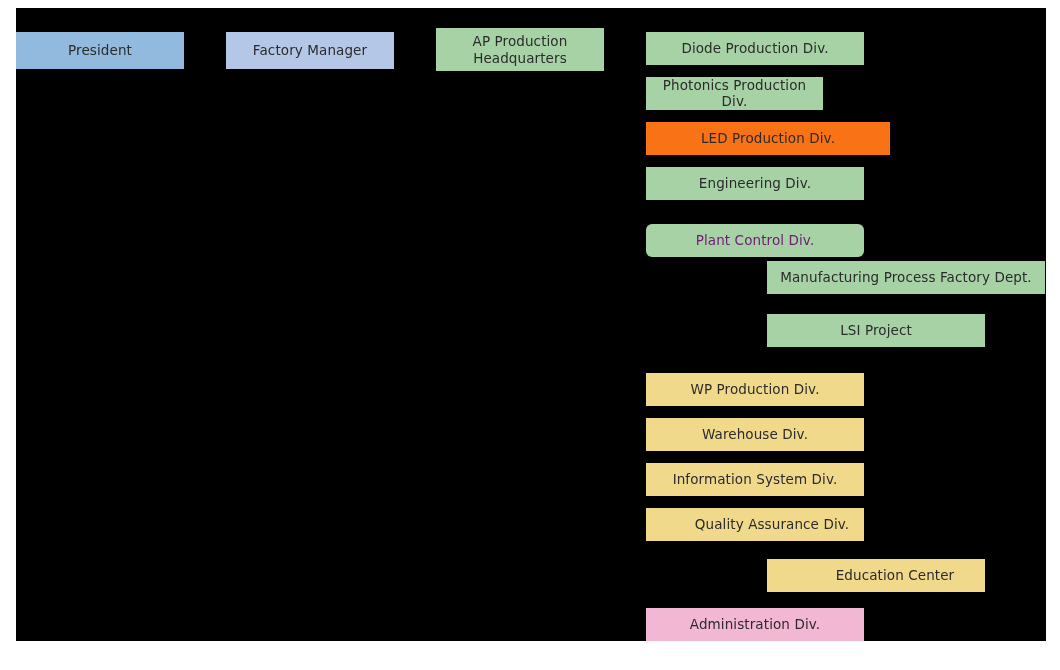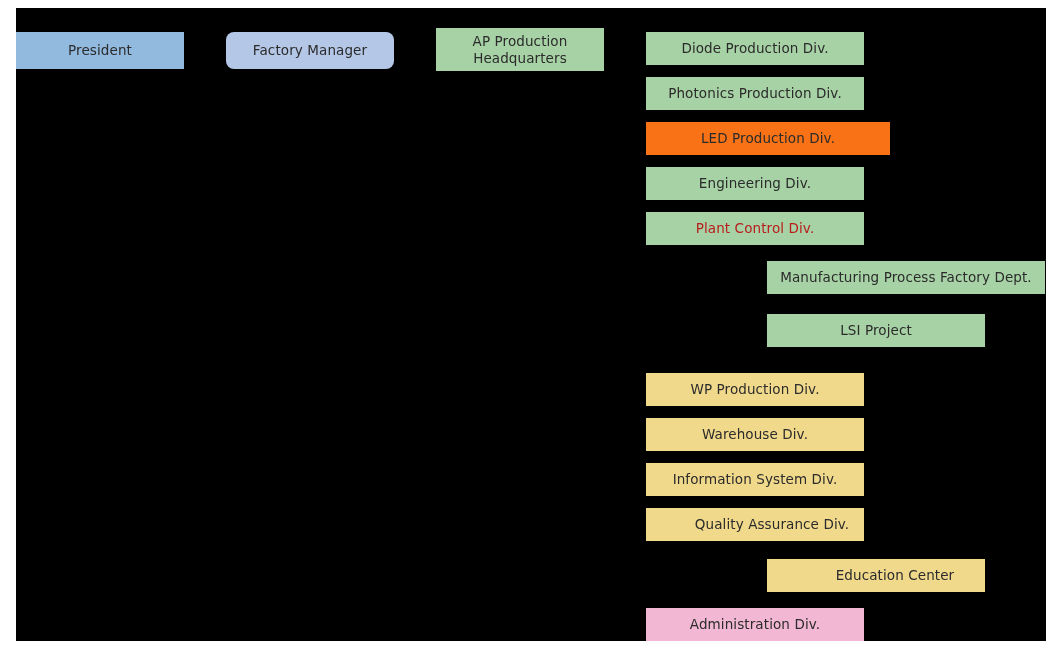--- a/index.html
+++ b/index.html
@@ -43,28 +43,28 @@
   .node.two-line {
     line-height: 1.25;
     text-align: center;
   }
 </style>
 </head>
 <body style="background: rgb(255, 255, 255);">
 
 <div id="org-canvas" style="left: 16px; top: 8px; width: 1030px; height: 633px; background: rgb(0, 0, 0);">
     <div class="node" style="left: 0px; top: 24px; width: 168px; height: 37px; background: rgb(146, 185, 222); color: rgb(43, 43, 43);">President</div>
-    <div class="node" style="left: 210px; top: 24px; width: 168px; height: 37px; background: rgb(180, 199, 231); color: rgb(43, 43, 43); border-radius: 8px;">Factory Manager</div>
+    <div class="node" style="left: 210px; top: 24px; width: 168px; height: 37px; background: rgb(180, 199, 231); color: rgb(43, 43, 43);">Factory Manager</div>
     <div class="node two-line" style="left: 420px; top: 20px; width: 168px; height: 43px; background: rgb(167, 210, 165); color: rgb(43, 43, 43);">AP Production
 Headquarters</div>
     <div class="node" style="left: 630px; top: 24px; width: 218px; height: 33px; background: rgb(167, 210, 165); color: rgb(43, 43, 43);">Diode Production Div.</div>
-    <div class="node" style="left: 630px; top: 69px; width: 218px; height: 33px; background: rgb(167, 210, 165); color: rgb(43, 43, 43); text-align: right;">Photonics Production Div.</div>
+    <div class="node" style="left: 630px; top: 69px; width: 177px; height: 33px; background: rgb(167, 210, 165); color: rgb(43, 43, 43);">Photonics Production Div.</div>
     <div class="node" style="left: 630px; top: 114px; width: 244px; height: 33px; background: #f97316; color: rgb(43, 43, 43);">LED Production Div.</div>
     <div class="node" style="left: 630px; top: 159px; width: 218px; height: 33px; background: rgb(167, 210, 165); color: rgb(43, 43, 43);">Engineering Div.</div>
-    <div class="node" style="left: 630px; top: 204px; width: 218px; height: 33px; background: rgb(167, 210, 165); color: #b91c1c;">Plant Control Div.</div>
+    <div class="node" style="left: 630px; top: 216px; width: 218px; height: 33px; background: rgb(167, 210, 165); color: #701a75; border-radius: 6px;">Plant Control Div.</div>
     <div class="node" style="left: 751px; top: 253px; width: 278px; height: 33px; background: rgb(167, 210, 165); color: rgb(43, 43, 43);">Manufacturing Process Factory Dept.</div>
     <div class="node" style="left: 751px; top: 306px; width: 218px; height: 33px; background: rgb(167, 210, 165); color: rgb(43, 43, 43);">LSI Project</div>
     <div class="node" style="left: 630px; top: 365px; width: 218px; height: 33px; background: rgb(241, 217, 140); color: rgb(43, 43, 43);">WP Production Div.</div>
     <div class="node" style="left: 630px; top: 410px; width: 218px; height: 33px; background: rgb(241, 217, 140); color: rgb(43, 43, 43);">Warehouse Div.</div>
     <div class="node" style="left: 630px; top: 455px; width: 218px; height: 33px; background: rgb(241, 217, 140); color: rgb(43, 43, 43);">Information System Div.</div>
     <div class="node" style="left: 630px; top: 500px; width: 218px; height: 33px; background: rgb(241, 217, 140); color: rgb(43, 43, 43); padding-left: 40px;">Quality Assurance Div.</div>
     <div class="node" style="left: 751px; top: 551px; width: 218px; height: 33px; background: rgb(241, 217, 140); color: rgb(43, 43, 43); padding-left: 44px;">Education Center</div>
     <div class="node" style="left: 630px; top: 600px; width: 218px; height: 33px; background: rgb(242, 183, 211); color: rgb(43, 43, 43);">Administration Div.</div>
   </div>
 

